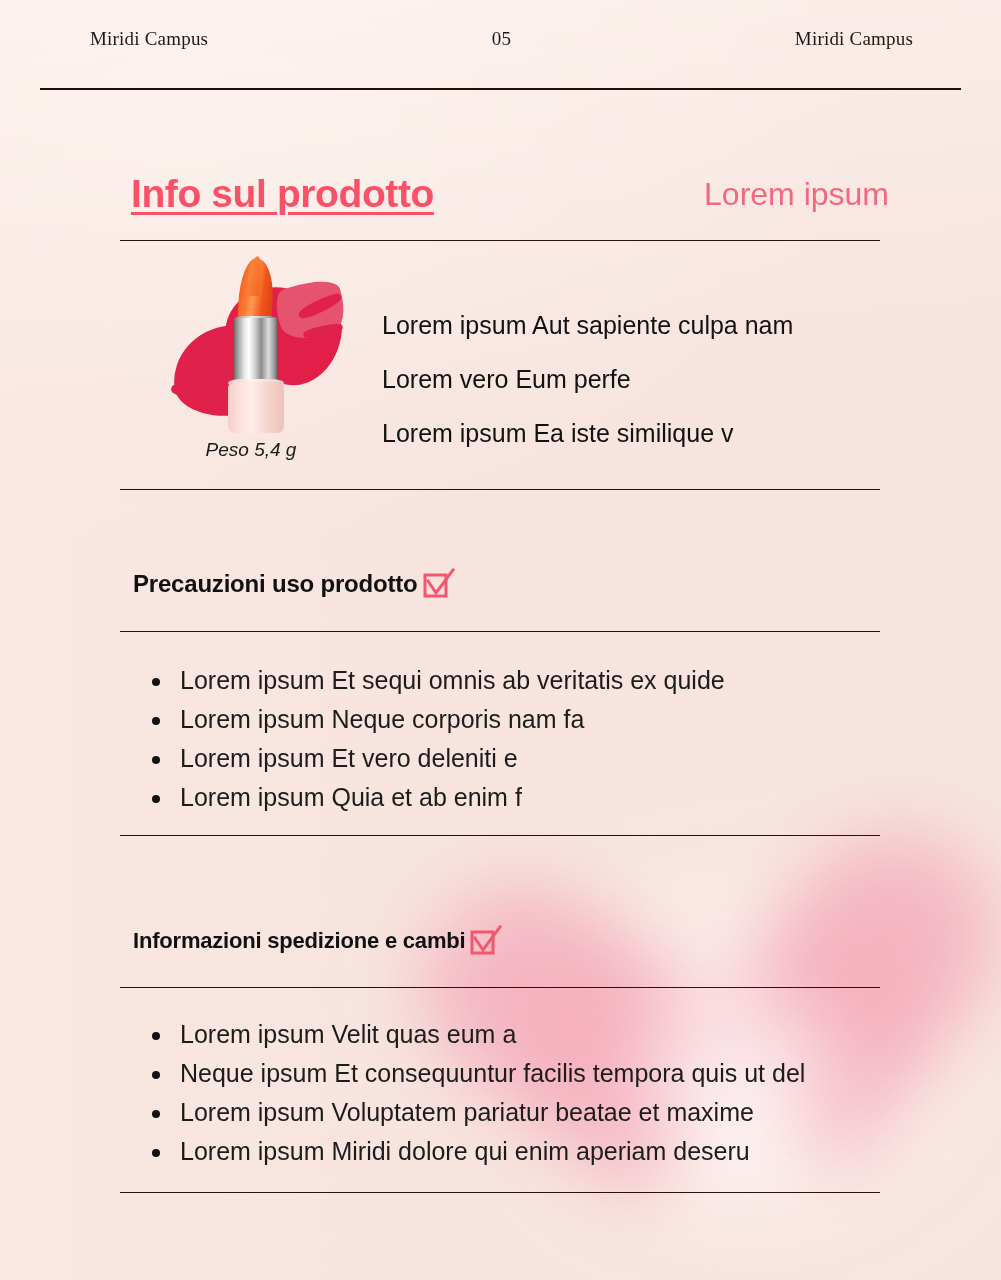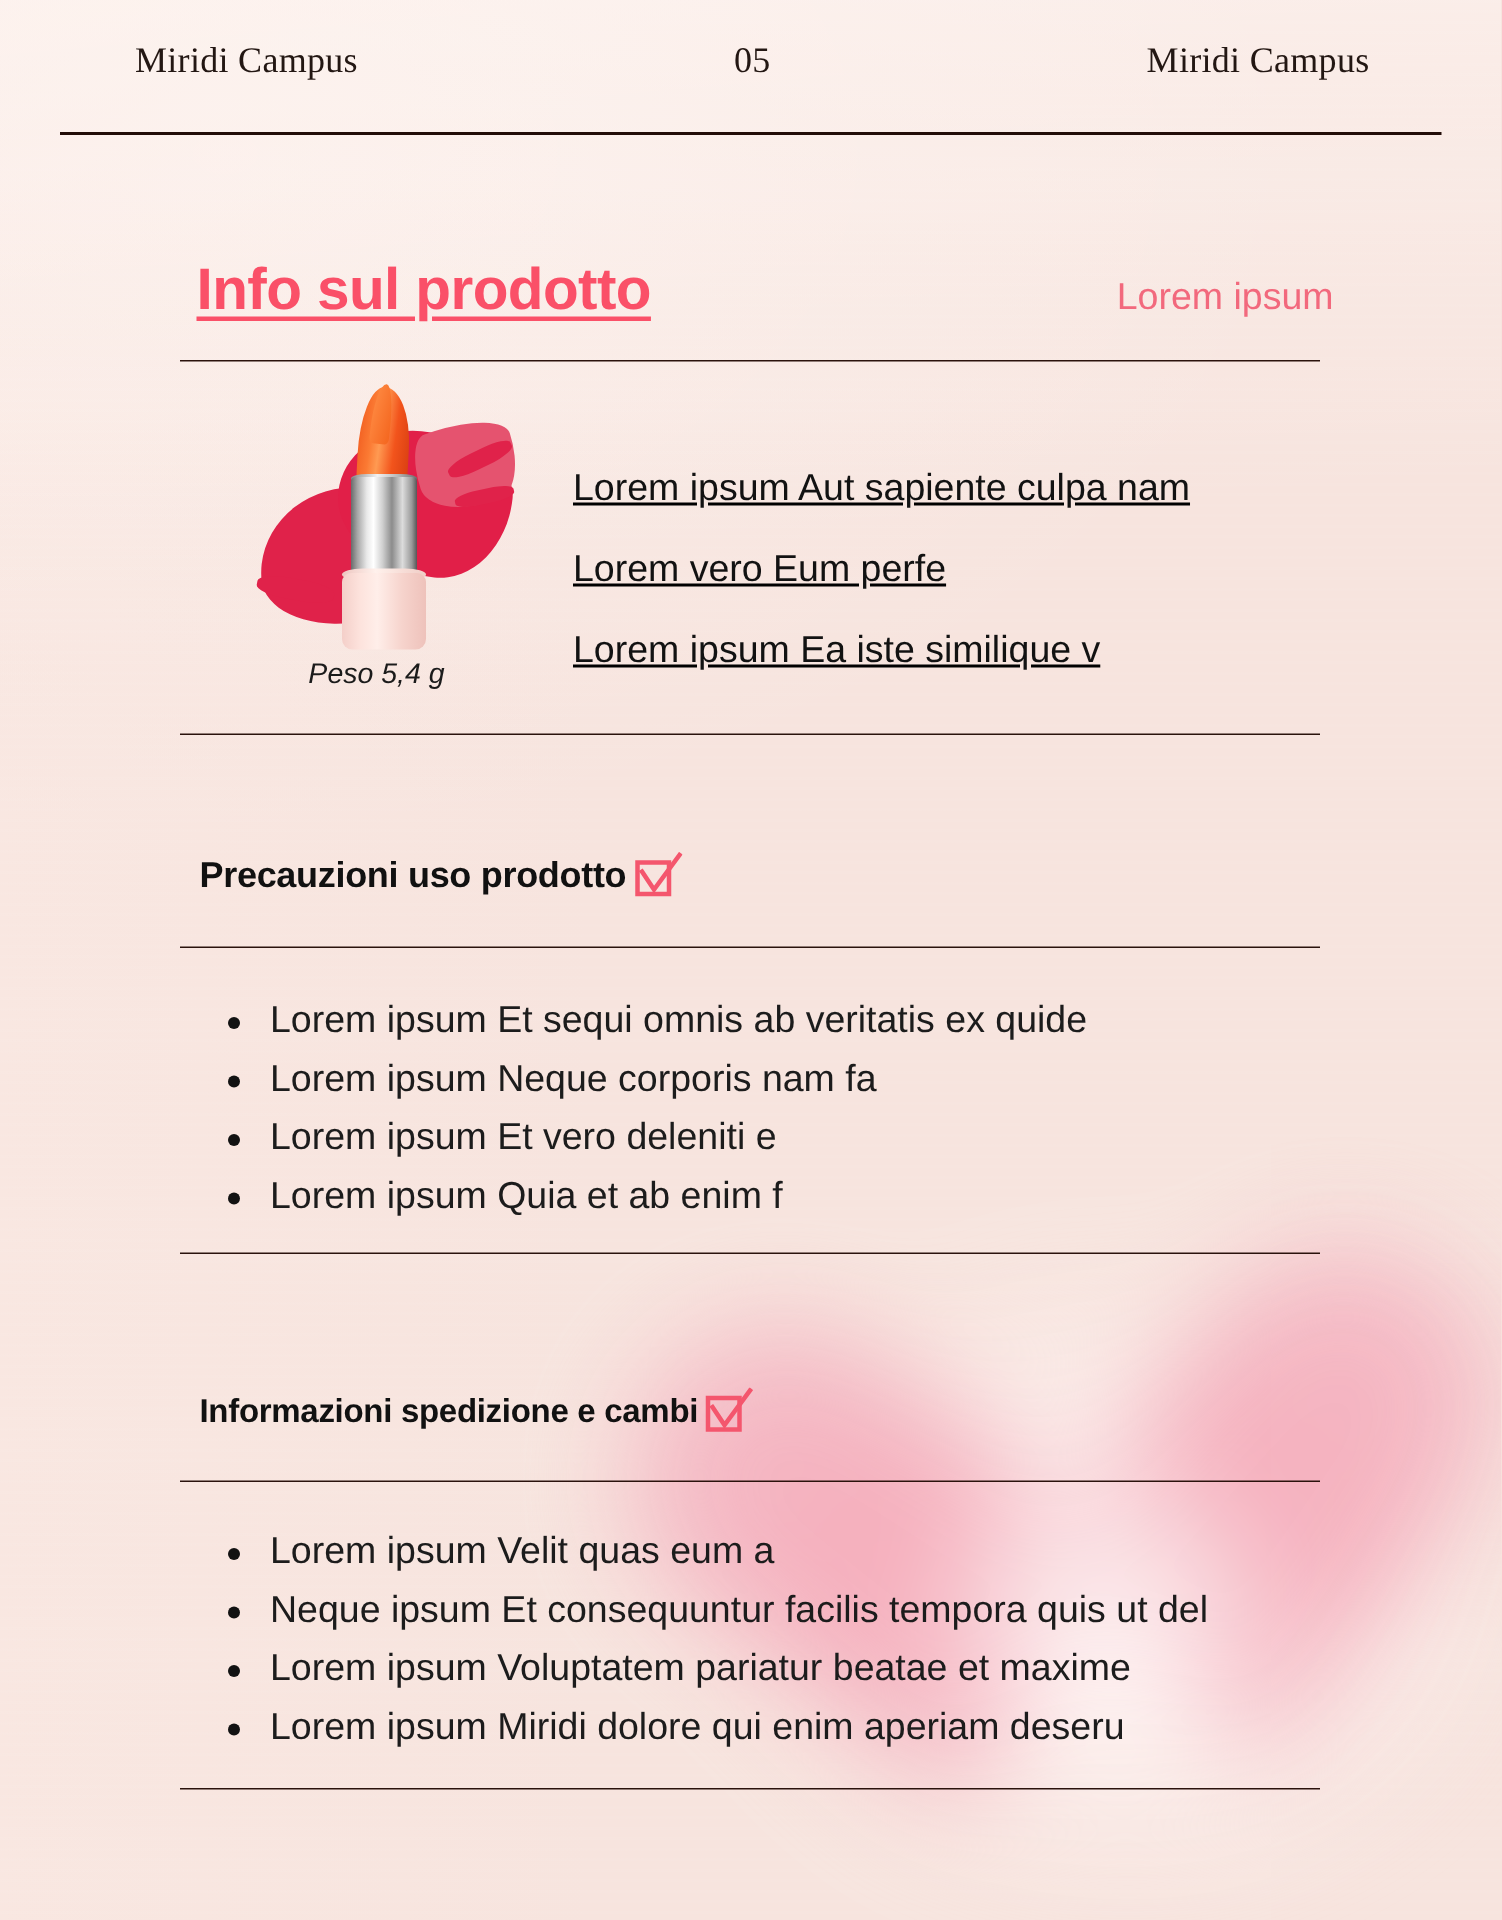--- a/index.html
+++ b/index.html
@@ -113,21 +113,21 @@
   
   .runhead {
     position: absolute;
     left: 40px;
     top: 28px;
     width: 921px;
     display: flex;
     align-items: baseline;
     justify-content: space-between;
     font-family: "Liberation Serif", serif;
-    font-size: 24px;
+    font-size: 19px;
     color: #231713;
     letter-spacing: .2px;
   }
   .runhead .rh-left  { flex: 0 0 auto; padding-left: 50px; }
   .runhead .rh-page  { flex: 0 0 auto; }
   .runhead .rh-right { flex: 0 0 auto; padding-right: 48px; }
 
   .rule {
     position: absolute;
     height: 0;
@@ -157,21 +157,21 @@
   .main-title {
     font-size: 39px;
     font-weight: bold;
     color: #fa5068;
     letter-spacing: -0.4px;
     text-decoration: underline;
     text-decoration-thickness: 2.5px;
     text-underline-offset: 5px;
   }
   .title-sub {
-    font-size: 25px;
+    font-size: 32px;
     color: #f2697d;
     padding-bottom: 3px;
     padding-right: 2px;
   }
 
   
   .product {
     position: absolute;
     left: 120px;
     top: 258px;
@@ -285,21 +285,20 @@
     margin-top: 6px;
     font-size: 19px;
     color: #1b1b1b;
     text-align: center;
   }
 
   .product-lines {
     flex: 1 1 auto;
     padding-top: 40px;
     padding-left: 0px;
-    text-decoration: underline;
   }
   .product-lines .pline {
     font-size: 25px;
     line-height: 54px;
     color: #121212;
     white-space: nowrap;
   }
 
   
   .section-head {

